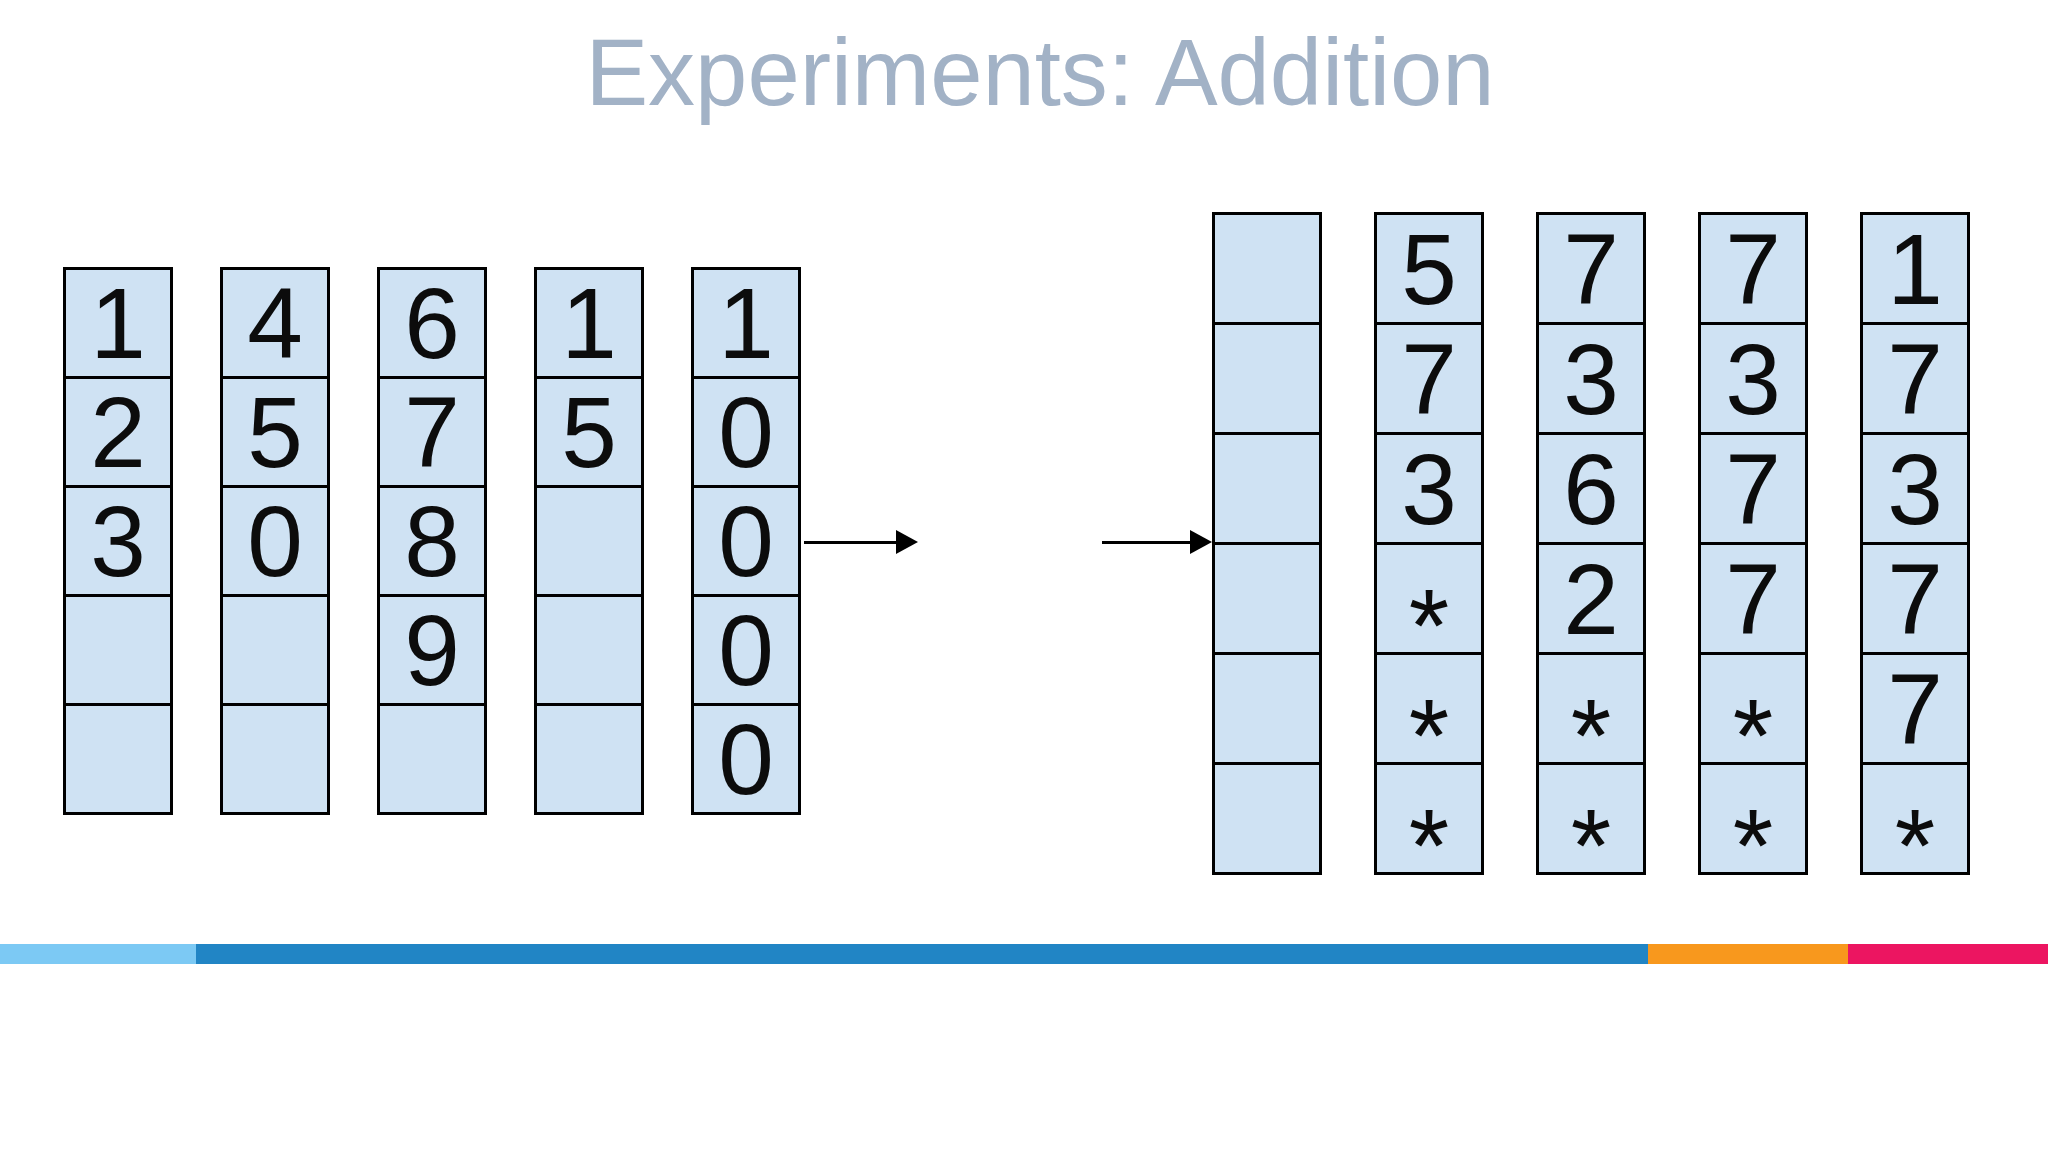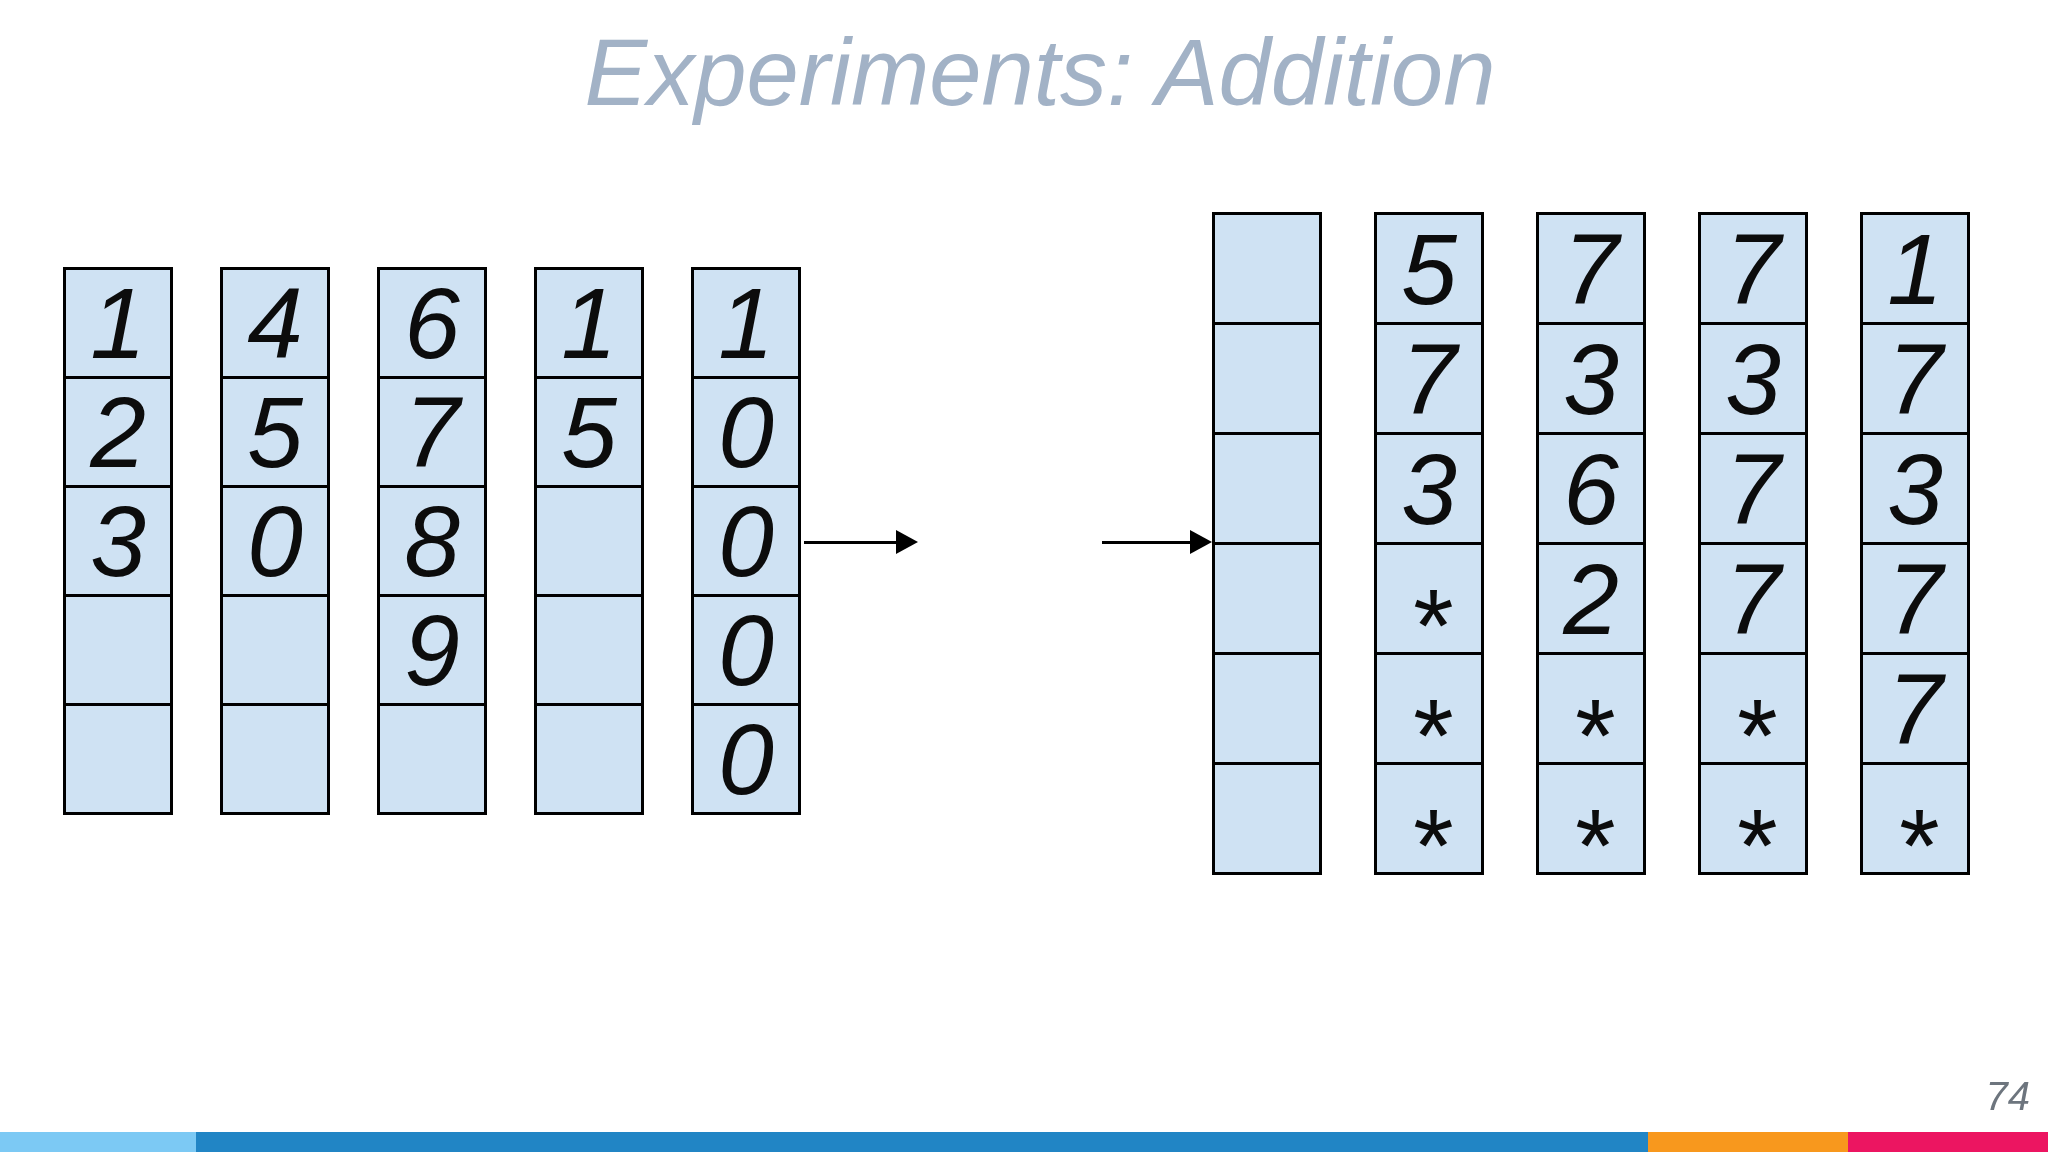--- a/index.html
+++ b/index.html
@@ -1,17 +1,17 @@
 <!DOCTYPE html>
 <html style="--title_text: #a2b2c6; --caption_text: #5e6a76; --page_number_text: #6d757e; --cell_fill: #cfe2f3; --cell_border: #000000; --rnn_fill: #e06666; --arrow: #000000;"><head>
 <meta charset="utf-8">
 <style>
   html,body{margin:0;padding:0;background:#ffffff;}
-  .slide{position:relative;width:2048px;height:1152px;overflow:hidden;
-         font-family:"Liberation Sans",sans-serif;background:#fff;font-style:italic;}
+  .slide{position:relative;width:2048px;height:964px;overflow:hidden;
+         font-family:"Liberation Sans",sans-serif;background:#fff;}
 
   .title{position:absolute;top:14px;left:0;width:2080px;text-align:center;
          font-size:94px;font-weight:300;letter-spacing:0px;
          color:var(--title_text,#a2b2c6);line-height:1.25;}
 
   .col-group{position:absolute;display:flex;flex-direction:row;}
   #input-columns{left:63px;top:267px;gap:47px;}
   #output-columns{left:1212px;top:212px;gap:52px;}
 
   .column{display:flex;flex-direction:column;width:110px;}

